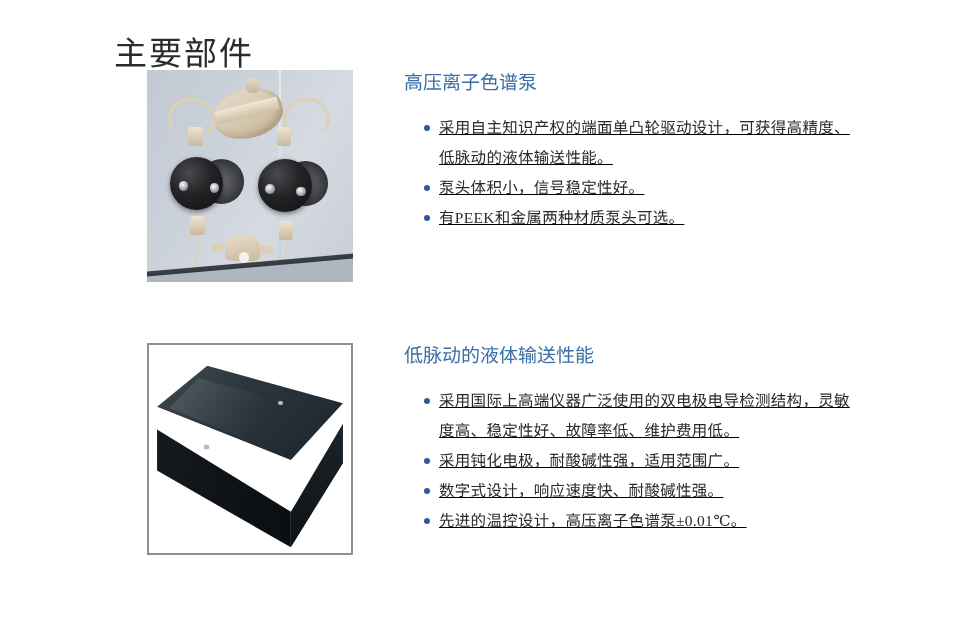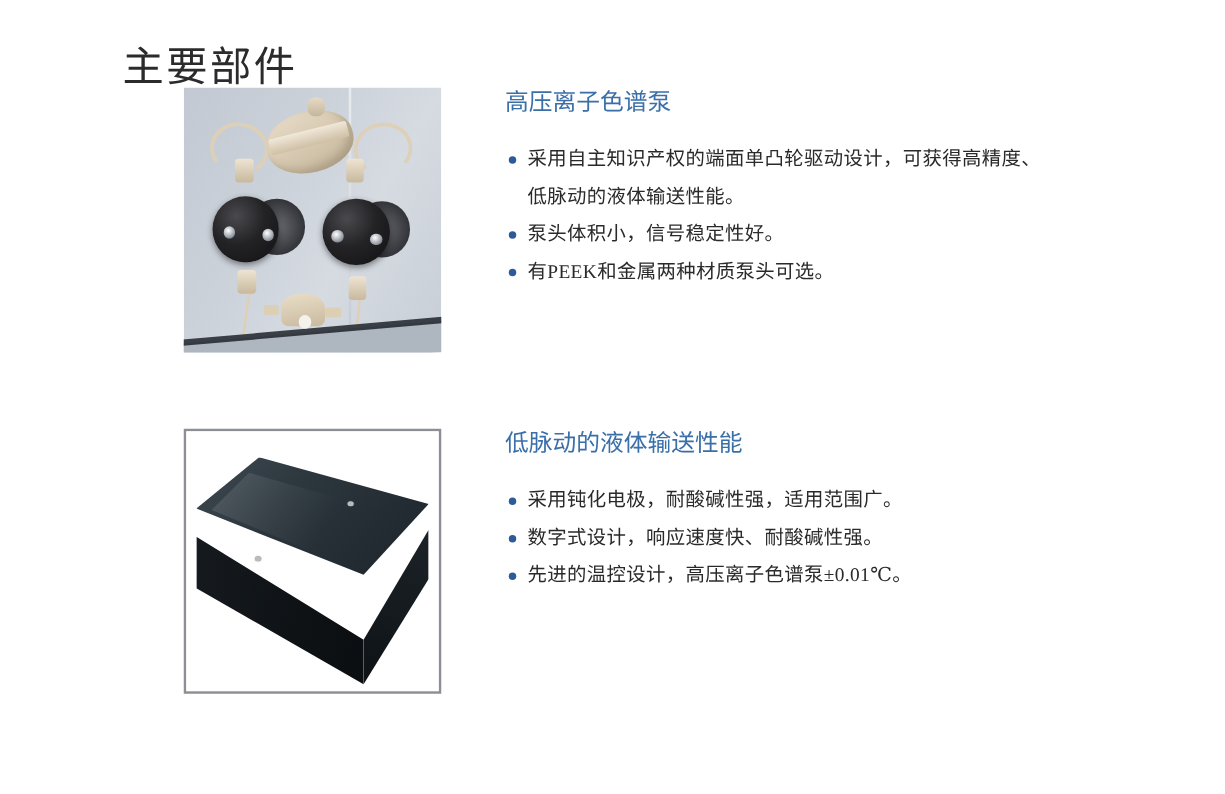--- a/index.html
+++ b/index.html
@@ -18,21 +18,21 @@
 
   .page {
     position: relative;
     width: 980px;
     height: 635px;
   }
 
   
   .page-title {
     position: absolute;
-    left: 98px;
+    left: 114px;
     top: 8px;
     font-family: "Liberation Sans", "DejaVu Sans", sans-serif;
     font-size: 33px;
     font-weight: 400;
     letter-spacing: 2px;
     color: #2b2b2b;
     line-height: 48px;
     white-space: nowrap;
   }
 
@@ -291,22 +291,23 @@
     font-family: "Liberation Serif", "DejaVu Serif", serif;
     font-size: 19px;
     font-weight: 400;
     color: #3a6fa8;
     line-height: 26px;
     margin: 0 0 17px 0;
     white-space: nowrap;
   }
   .bullet-list {
     list-style: none;
-    margin: 0;
+    margin: 17px;
     padding: 0;
+    text-decoration: underline;
   }
   .bullet-item {
     position: relative;
     padding-left: 18px;
     font-family: "Liberation Serif", "DejaVu Serif", serif;
     font-size: 15.5px;
     line-height: 30px;
     color: #2a2a2a;
     letter-spacing: .3px;
   }
@@ -395,20 +396,24 @@
           <div class="scr scr-a"></div>
           <div class="scr scr-b"></div>
         </div>
       </div>
     </div>
 
     <div class="text-col">
       <h2 class="section-heading">低脉动的液体输送性能</h2>
       <ul class="bullet-list">
         <li class="bullet-item">
+          <span>采用国际上高端仪器广泛使用的双电极电导检测结构，灵敏</span>
+          <span class="line2">度高、稳定性好、故障率低、维护费用低。</span>
+        </li>
+        <li class="bullet-item">
           <span>采用钝化电极，耐酸碱性强，适用范围广。</span>
         </li>
         <li class="bullet-item">
           <span>数字式设计，响应速度快、耐酸碱性强。</span>
         </li>
         <li class="bullet-item">
           <span>先进的温控设计，高压离子色谱泵±0.01℃。</span>
         </li>
       </ul>
     </div>

